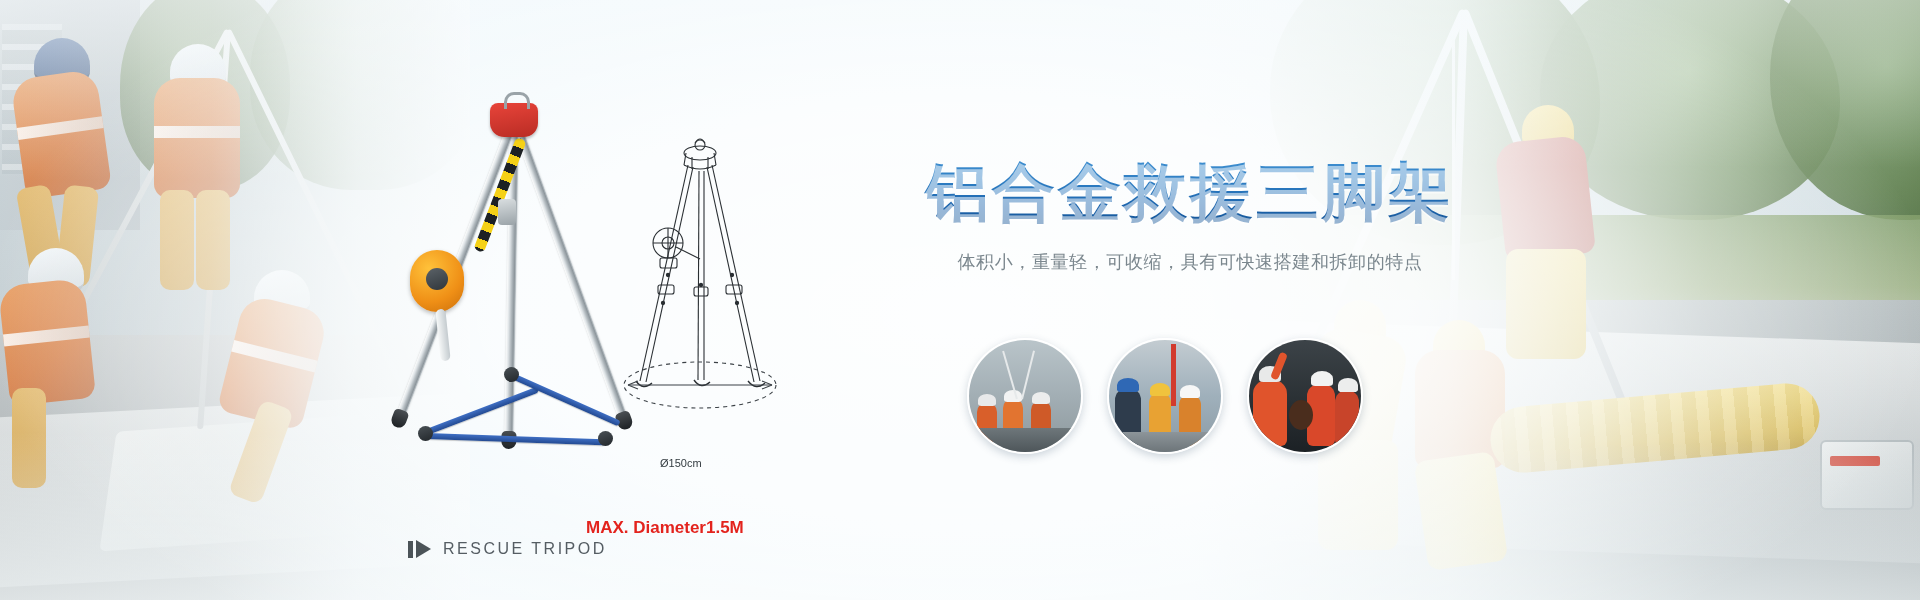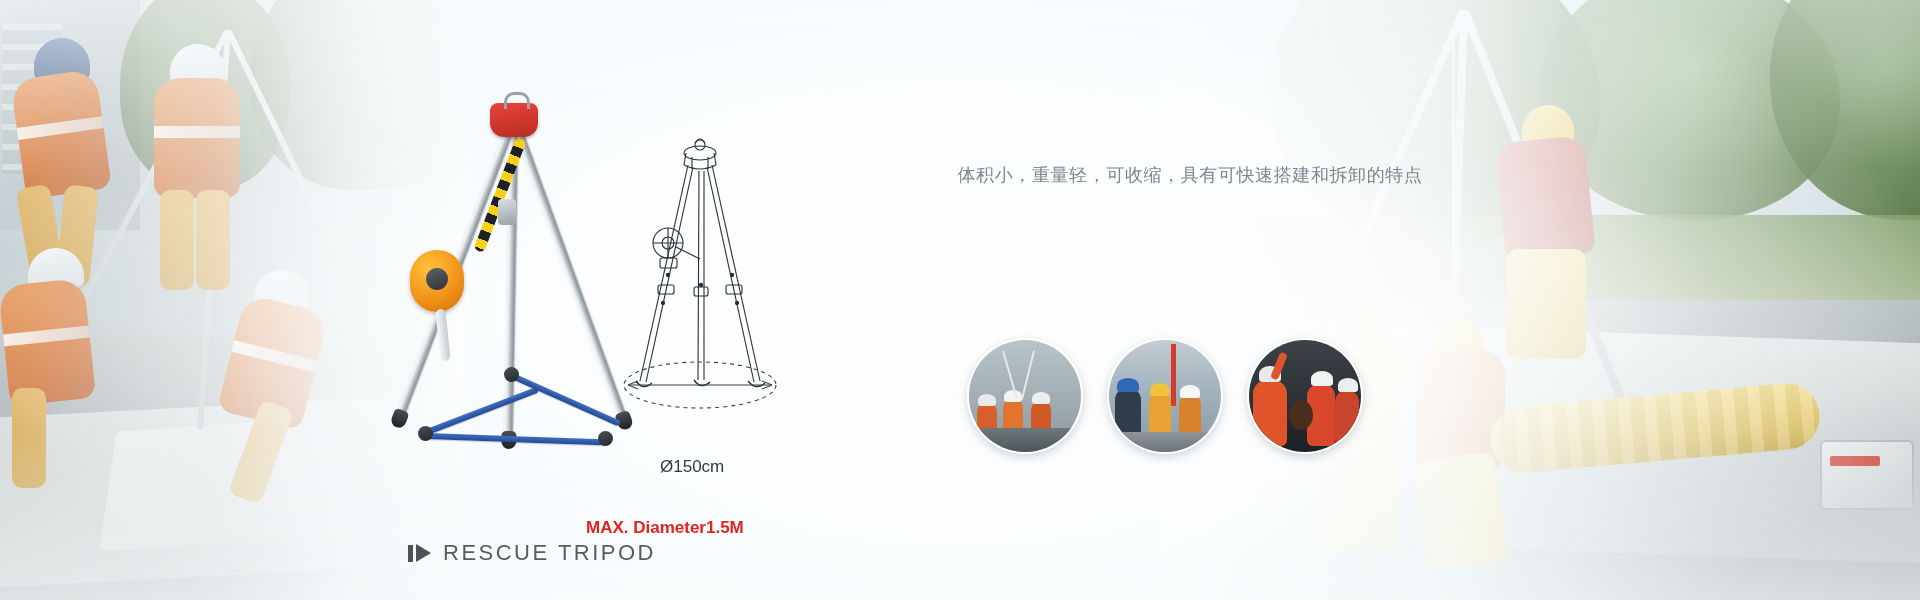--- a/index.html
+++ b/index.html
@@ -182,38 +182,38 @@
     background:linear-gradient(160deg,#4a5156,#22272b);}
   .prod .joint.j1{left:20px;top:331px;}
   .prod .joint.j2{left:200px;top:336px;}
   .prod .joint.j3{left:106px;top:272px;}
 
   .rescue-label{position:absolute;left:408px;top:540px;z-index:9;display:flex;align-items:center;gap:12px;}
   .rescue-label .tri{display:inline-flex;align-items:center;gap:3px;}
   .rescue-label .bar{width:5px;height:17px;background:#4b5358;}
   .rescue-label .arrow{width:0;height:0;border-left:15px solid #4b5358;
     border-top:9px solid transparent;border-bottom:9px solid transparent;}
-  .rescue-label .txt{font-size:22px;letter-spacing:2.5px;color:#555d63;font-weight:400;}
+  .rescue-label .txt{font-size:16px;letter-spacing:2.5px;color:#555d63;font-weight:400;}
 
   
   .linedraw{position:absolute;left:600px;top:135px;width:200px;height:290px;z-index:8;}
   .dim-note{position:absolute;left:586px;top:518px;z-index:9;color:#e3231d;
     font-size:17px;font-weight:600;white-space:nowrap;}
-  .dia-label{position:absolute;left:660px;top:457px;z-index:9;color:#333b40;font-size:17px;white-space:nowrap;}
+  .dia-label{position:absolute;left:660px;top:457px;z-index:9;color:#333b40;font-size:11px;white-space:nowrap;}
 
   
   .textblock{position:absolute;left:920px;top:160px;z-index:10;width:540px;text-align:center;}
   .title{
     font-size:63px;line-height:1.06;font-weight:800;letter-spacing:3px;white-space:nowrap;
     background:linear-gradient(180deg,#3f8fd0 0%,#2b7ac0 38%,#1c63ab 72%,#175594 100%);
     -webkit-background-clip:text;background-clip:text;color:transparent;
     text-shadow:0 2px 0 rgba(255,255,255,.55);
     font-family:"DejaVu Sans","Liberation Sans",sans-serif;
   }
-  .sub{color:#7b878e;font-size:18px;line-height:1.75;letter-spacing:.6px;white-space:nowrap;}
+  .sub{margin-top:20px;color:#7b878e;font-size:18px;line-height:1.75;letter-spacing:.6px;white-space:nowrap;}
 
   
   .circles{position:absolute;left:967px;top:338px;z-index:10;display:flex;gap:24px;}
   .circle{width:112px;height:112px;border-radius:50%;overflow:hidden;position:relative;
     box-shadow:0 3px 9px rgba(40,70,95,.22);border:2px solid rgba(255,255,255,.85);}
   .c-sky{position:absolute;inset:0;}
   .c1 .c-sky{background:linear-gradient(180deg,#b9c4c9 0%,#a3afb5 48%,#8d989d 100%);}
   .c2 .c-sky{background:linear-gradient(180deg,#c3ccd1 0%,#9fb0bb 50%,#8b9aa4 100%);}
   .c3 .c-sky{background:linear-gradient(180deg,#3c4348 0%,#2a3034 55%,#1c2125 100%);}
   .c-fig{position:absolute;border-radius:12px 12px 6px 6px;}
@@ -365,20 +365,21 @@
         <path d="M28 250 L172 250" stroke="#3b4146"></path>
         <path d="M28 250 L38 246 M28 250 L38 254" stroke="#3b4146"></path>
         <path d="M172 250 L162 246 M172 250 L162 254" stroke="#3b4146"></path>
       </g>
     </svg>
   </div>
   <div class="dia-label">Ø150cm</div>
   <div class="dim-note">MAX. Diameter1.5M</div>
 
   <div class="textblock">
+    <div class="title">铝合金救援三脚架</div>
     <div class="sub">体积小，重量轻，可收缩，具有可快速搭建和拆卸的特点</div>
   </div>
 
   <div class="circles">
     <div class="circle c1">
       <div class="c-sky"></div>
       <div class="c-fig" style="left:8px;top:62px;width:20px;height:40px;background:#d95f2a"></div>
       <div class="c-hat" style="left:9px;top:54px;width:18px;height:12px;background:#e8e9ea"></div>
       <div class="c-fig" style="left:34px;top:58px;width:20px;height:44px;background:#e27430"></div>
       <div class="c-hat" style="left:35px;top:50px;width:18px;height:12px;background:#f2f3f3"></div>

